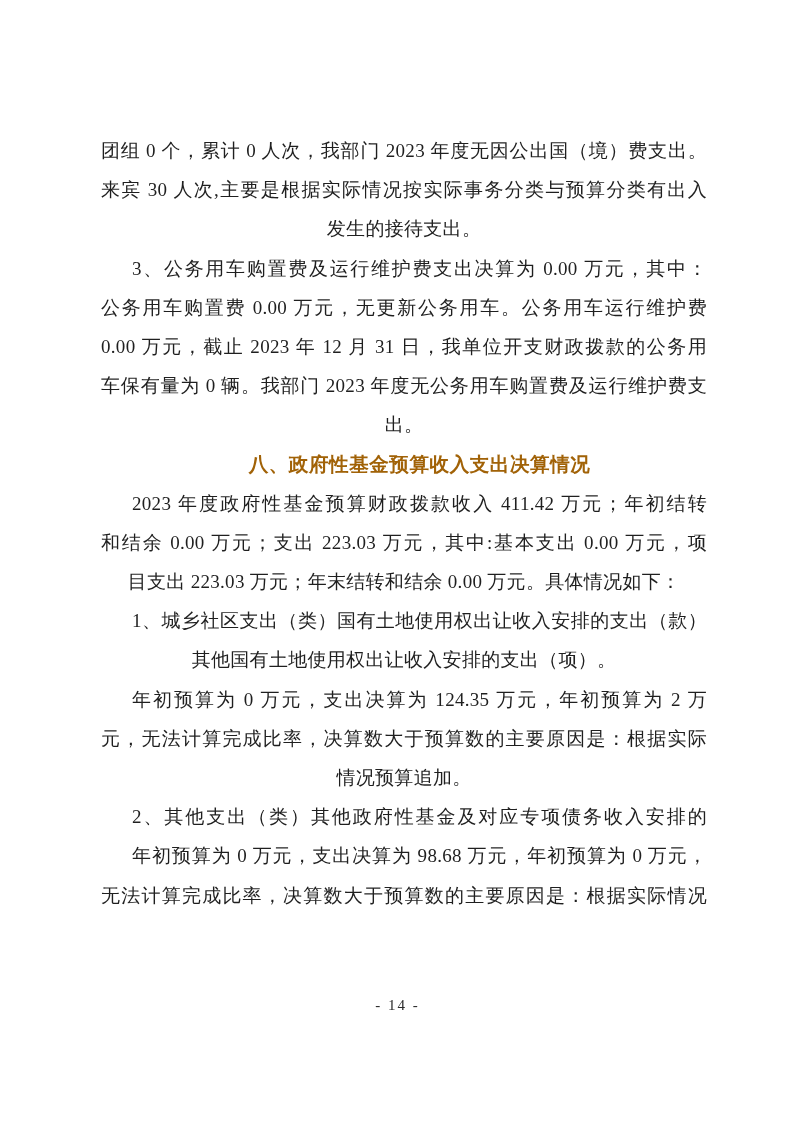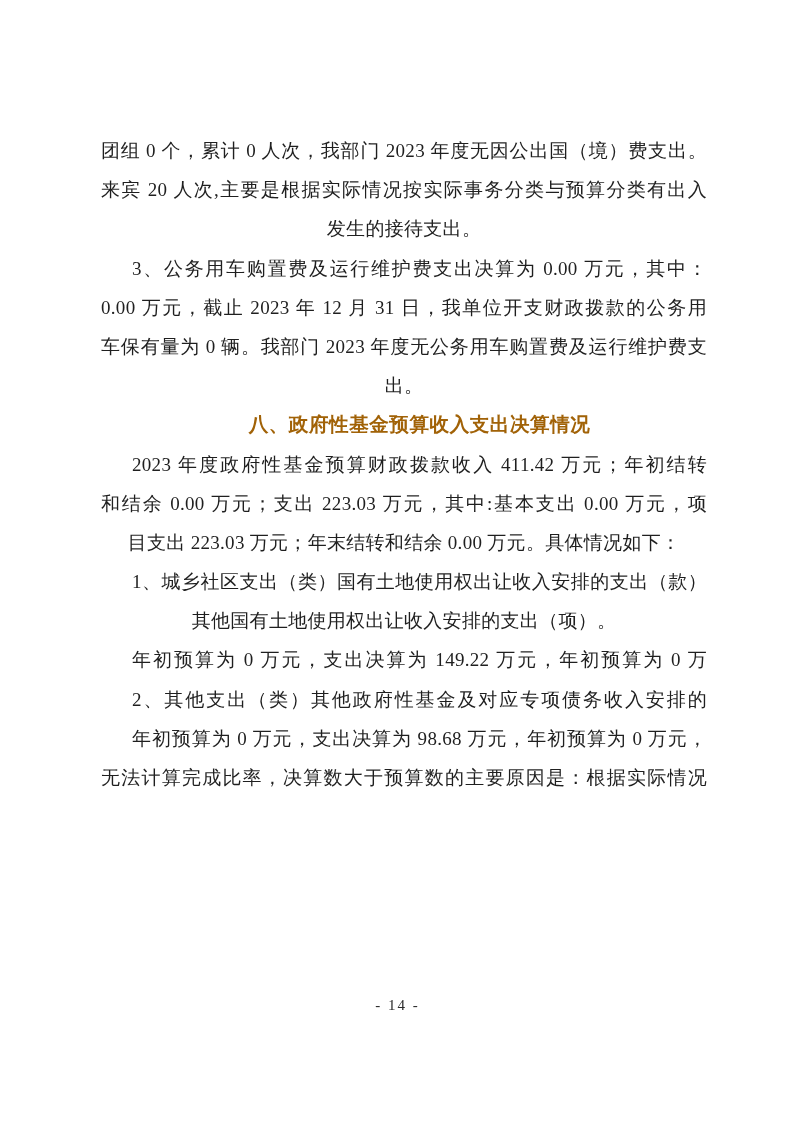--- a/index.html
+++ b/index.html
@@ -62,26 +62,27 @@
 
 <div class="page">
 
   <div class="content">
 
     <div class="para">
       <p class="ln fill">团组 0 个，累计 0 人次，我部门 2023 年度无因公出国（境）费支出。</p>
     </div>
 
     <div class="para">
-      <p class="ln fill">来宾 20 人次,主要是根据实际情况按实际事务分类与预算分类有出入</p>
+      <p class="ln fill">来宾 30 人次,主要是根据实际情况按实际事务分类与预算分类有出入</p>
       <p class="ln">发生的接待支出。</p>
     </div>
 
     <div class="para">
       <p class="ln fill ind">3、公务用车购置费及运行维护费支出决算为 0.00 万元，其中：</p>
+      <p class="ln fill">公务用车购置费 0.00 万元，无更新公务用车。公务用车运行维护费</p>
       <p class="ln fill">0.00 万元，截止 2023 年 12 月 31 日，我单位开支财政拨款的公务用</p>
       <p class="ln fill">车保有量为 0 辆。我部门 2023 年度无公务用车购置费及运行维护费支</p>
       <p class="ln">出。</p>
     </div>
 
     <div class="para">
       <p class="ln ind heading">八、政府性基金预算收入支出决算情况</p>
     </div>
 
     <div class="para">
@@ -89,21 +90,23 @@
       <p class="ln fill">和结余 0.00 万元；支出 223.03 万元，其中:基本支出 0.00 万元，项</p>
       <p class="ln">目支出 223.03 万元；年末结转和结余 0.00 万元。具体情况如下：</p>
     </div>
 
     <div class="para">
       <p class="ln fill ind">1、城乡社区支出（类）国有土地使用权出让收入安排的支出（款）</p>
       <p class="ln">其他国有土地使用权出让收入安排的支出（项）。</p>
     </div>
 
     <div class="para">
-      <p class="ln fill ind">年初预算为 0 万元，支出决算为 149.22 万元，年初预算为 0 万</p>
+      <p class="ln fill ind">年初预算为 0 万元，支出决算为 124.35 万元，年初预算为 2 万</p>
+      <p class="ln fill">元，无法计算完成比率，决算数大于预算数的主要原因是：根据实际</p>
+      <p class="ln">情况预算追加。</p>
     </div>
 
     <div class="para">
       <p class="ln fill ind">2、其他支出（类）其他政府性基金及对应专项债务收入安排的</p>
     </div>
 
     <div class="para">
       <p class="ln fill ind">年初预算为 0 万元，支出决算为 98.68 万元，年初预算为 0 万元，</p>
       <p class="ln fill">无法计算完成比率，决算数大于预算数的主要原因是：根据实际情况</p>
     </div>

